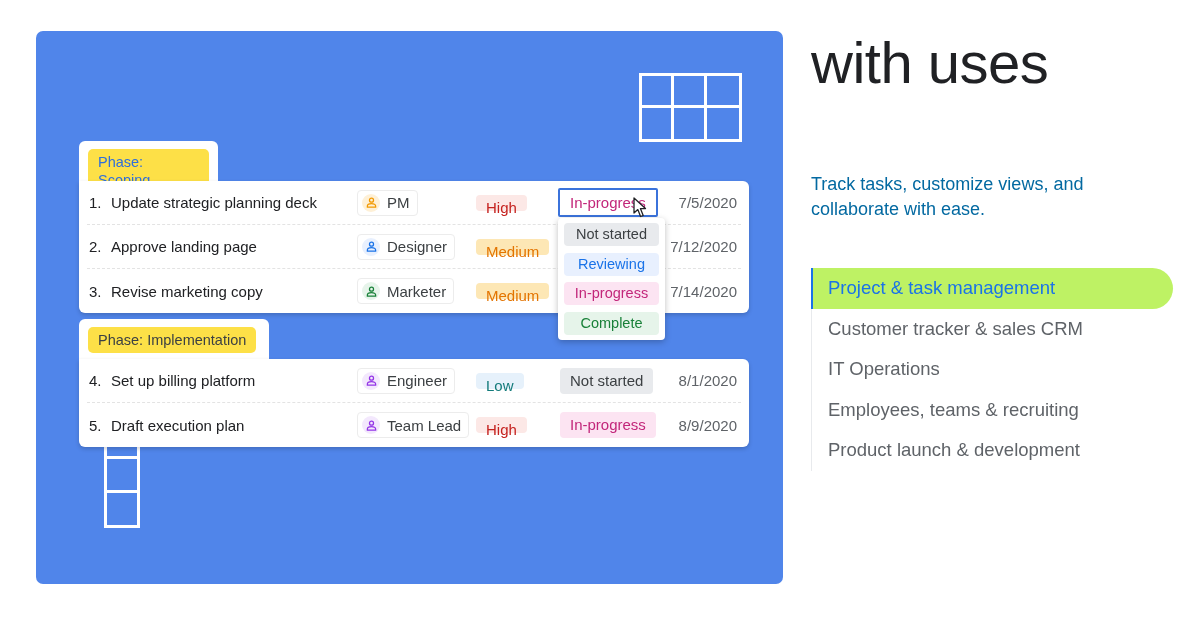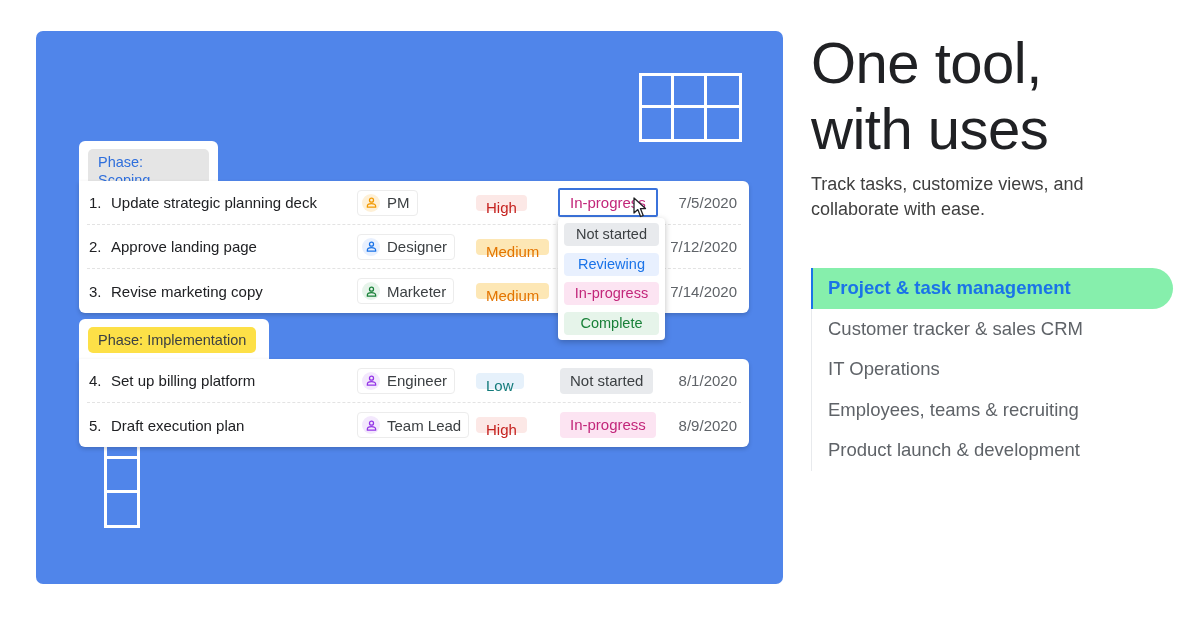--- a/index.html
+++ b/index.html
@@ -26,21 +26,21 @@
   .grid-deco-bottom .line1 { position: absolute; left: 0; right: 0; top: 16px; height: 3px; background: #fff; }
   .grid-deco-bottom .line2 { position: absolute; left: 0; right: 0; top: 50px; height: 3px; background: #fff; }
 
   .phase-tab {
     position: absolute; left: 79px; background: #fff;
     border-radius: 6px 6px 0 0; padding: 8px 9px 0 9px; height: 42px;
   }
   .phase-chip {
     display: inline-block; font-size: 14.5px; padding: 4px 10px; border-radius: 5px; line-height: 18px;
   }
-  .phase-chip.blue { background: #e5e5e5; color: #2f6fdc; }
+  .phase-chip.blue { background: #fde047; color: #2f6fdc; }
   .phase-chip.gray { background: #fde047; color: #3c4043; text-align: center; }
 
   .task-card {
     position: absolute; left: 79px; width: 670px; background: #fff;
     border-radius: 0 6px 6px 6px; box-shadow: 0 2px 4px rgba(0,0,0,0.18);
   }
   .task-row {
     position: relative; height: 44px; display: flex; align-items: center;
     border-bottom: 1px dashed #e3e3e3; margin: 0 8px;
   }
@@ -80,31 +80,31 @@
     margin-bottom: 6.5px;
   }
 
   .cursor { position: absolute; left: 633px; top: 197px; width: 16px; height: 22px; }
 
   .headline {
     position: absolute; left: 811px; top: 30px; font-size: 58px; line-height: 66px;
     color: #202124; font-weight: 400; letter-spacing: -0.5px;
   }
   .subhead {
-    position: absolute; left: 811px; top: 172px; width: 330px; font-size: 18px; line-height: 25px; color: #404040;
+    position: absolute; left: 811px; top: 172px; width: 330px; font-size: 18px; line-height: 25px; color: #0369a1;
   }
   .usecase-nav {
     position: absolute; left: 811px; top: 268px; width: 362px; border-left: 1px solid #e8eaed;
   }
   .usecase-item {
     height: 40.5px; line-height: 40.5px; font-size: 18.5px; color: #5f6368; padding-left: 16px;
     border-radius: 0 22px 22px 0; white-space: nowrap;
   }
   .usecase-item.active {
-    background: #86efac; color: #1a73e8; font-weight: 700; border-left: 2px solid #1a73e8; margin-left: -1px;
+    background: #bef264; color: #1a73e8; font-weight: 400; border-left: 2px solid #1a73e8; margin-left: -1px;
     padding-left: 15px;
   }
 </style>
 </head>
 <body>
 
 <div class="hero-panel"></div>
 
 <div class="grid-deco-top">
   <span></span>
@@ -215,21 +215,20 @@
   <div class="dropdown-option" style="background:#e8f0fe;color:#1a73e8;">Reviewing</div>
   <div class="dropdown-option" style="background:#fce4f2;color:#c2267a;">In-progress</div>
   <div class="dropdown-option" style="background:#e6f4ea;color:#188038;">Complete</div>
 </div>
 
 <svg class="cursor" viewBox="0 0 16 22">
   <path d="M1 1 L1 16 L4.8 12.6 L7.6 19.5 L10.2 18.4 L7.4 11.6 L12.5 11.6 Z" fill="#fff" stroke="#202124" stroke-width="1.3" stroke-linejoin="round"></path>
 </svg>
 
 <h1 class="headline">
-  <span style="display:block">One tool,</span>
   <span style="display:block">with uses</span>
 </h1>
 <p class="subhead">Track tasks, customize views, and collaborate with ease.</p>
 
 <nav class="usecase-nav">
   <div class="usecase-item active">Project &amp; task management</div>
   <div class="usecase-item">Customer tracker &amp; sales CRM</div>
   <div class="usecase-item">IT Operations</div>
   <div class="usecase-item">Employees, teams &amp; recruiting</div>
   <div class="usecase-item">Product launch &amp; development</div>

